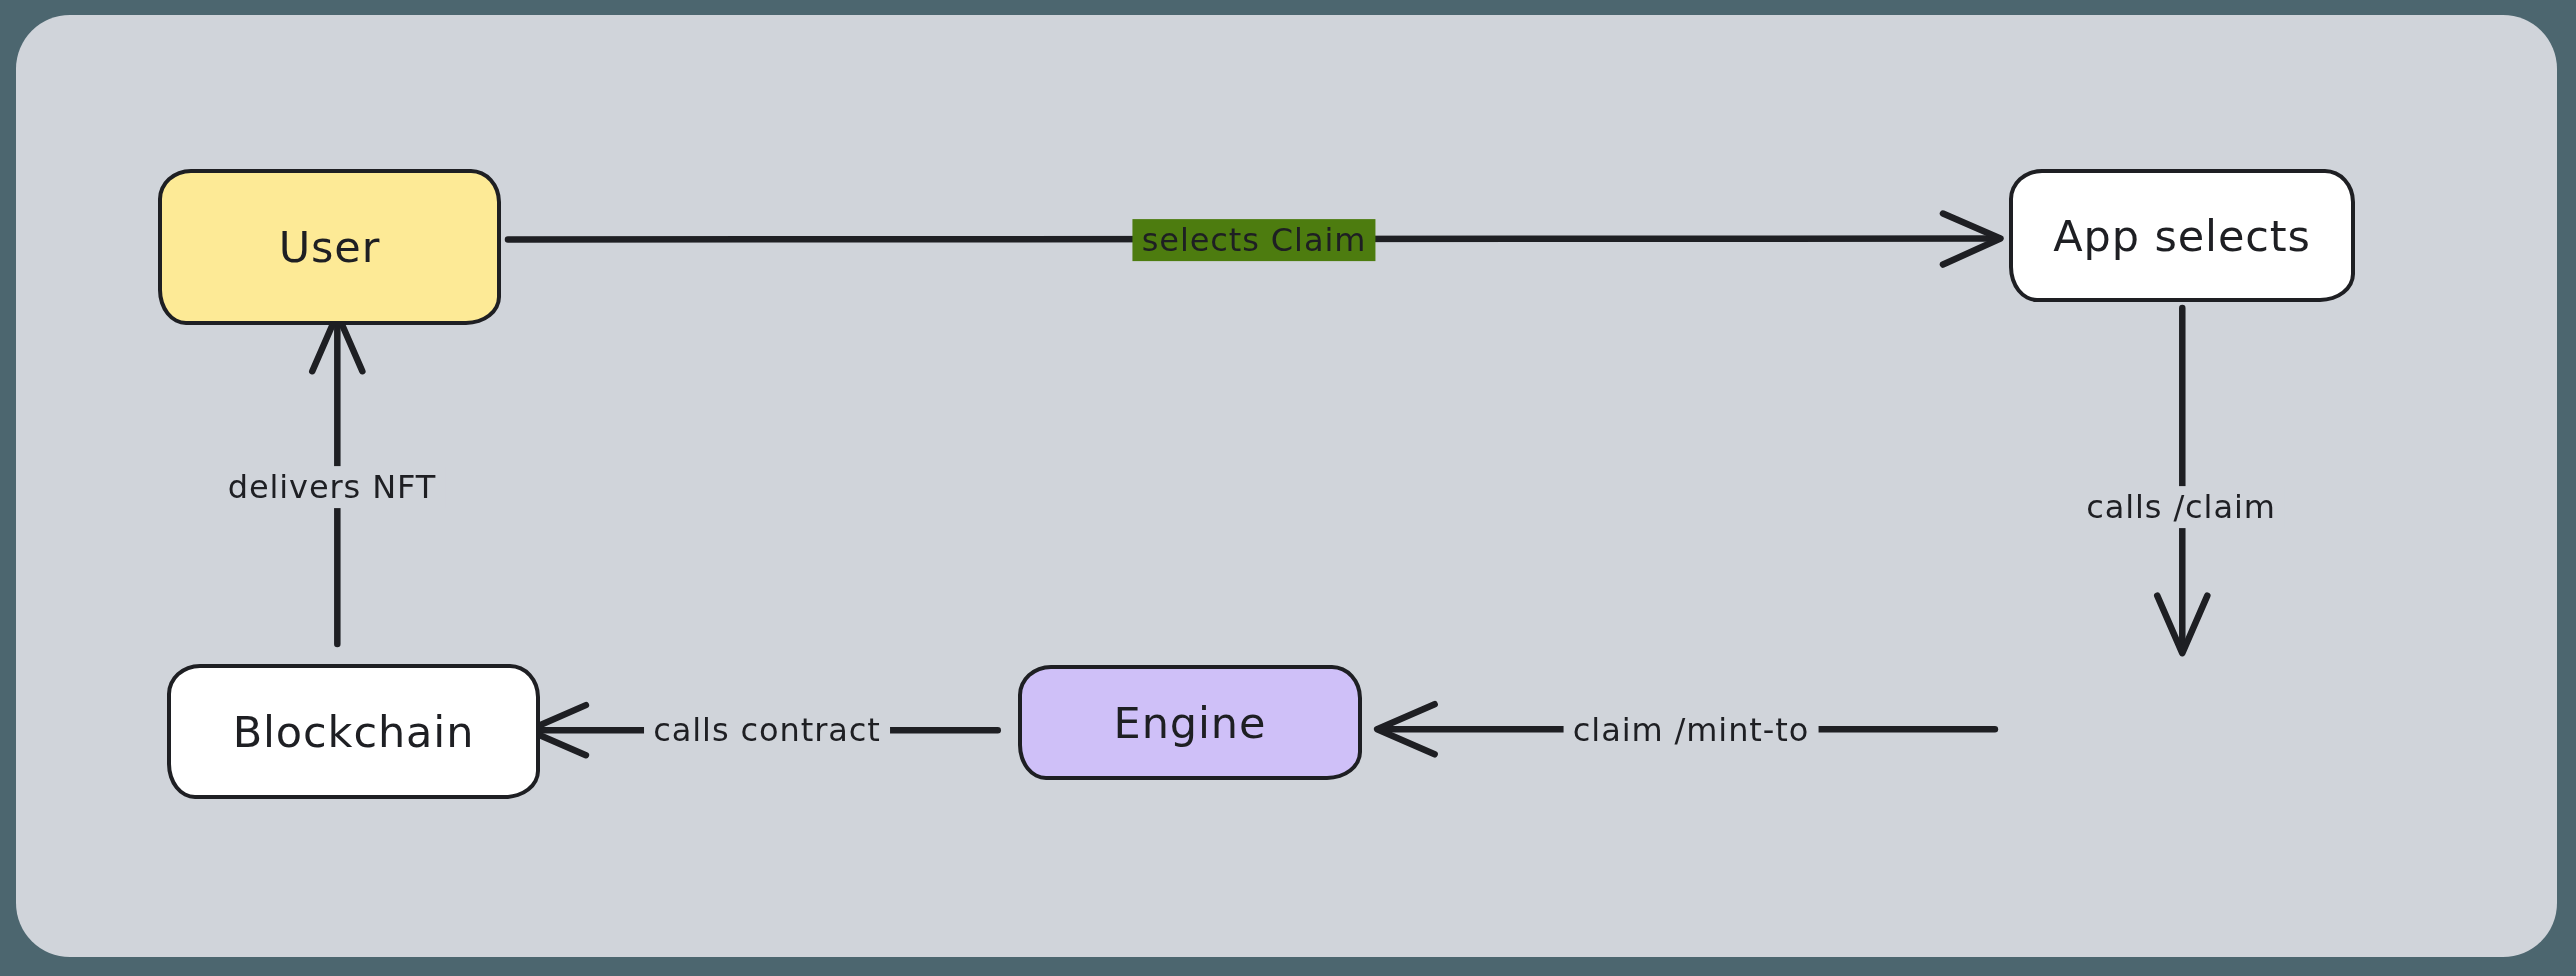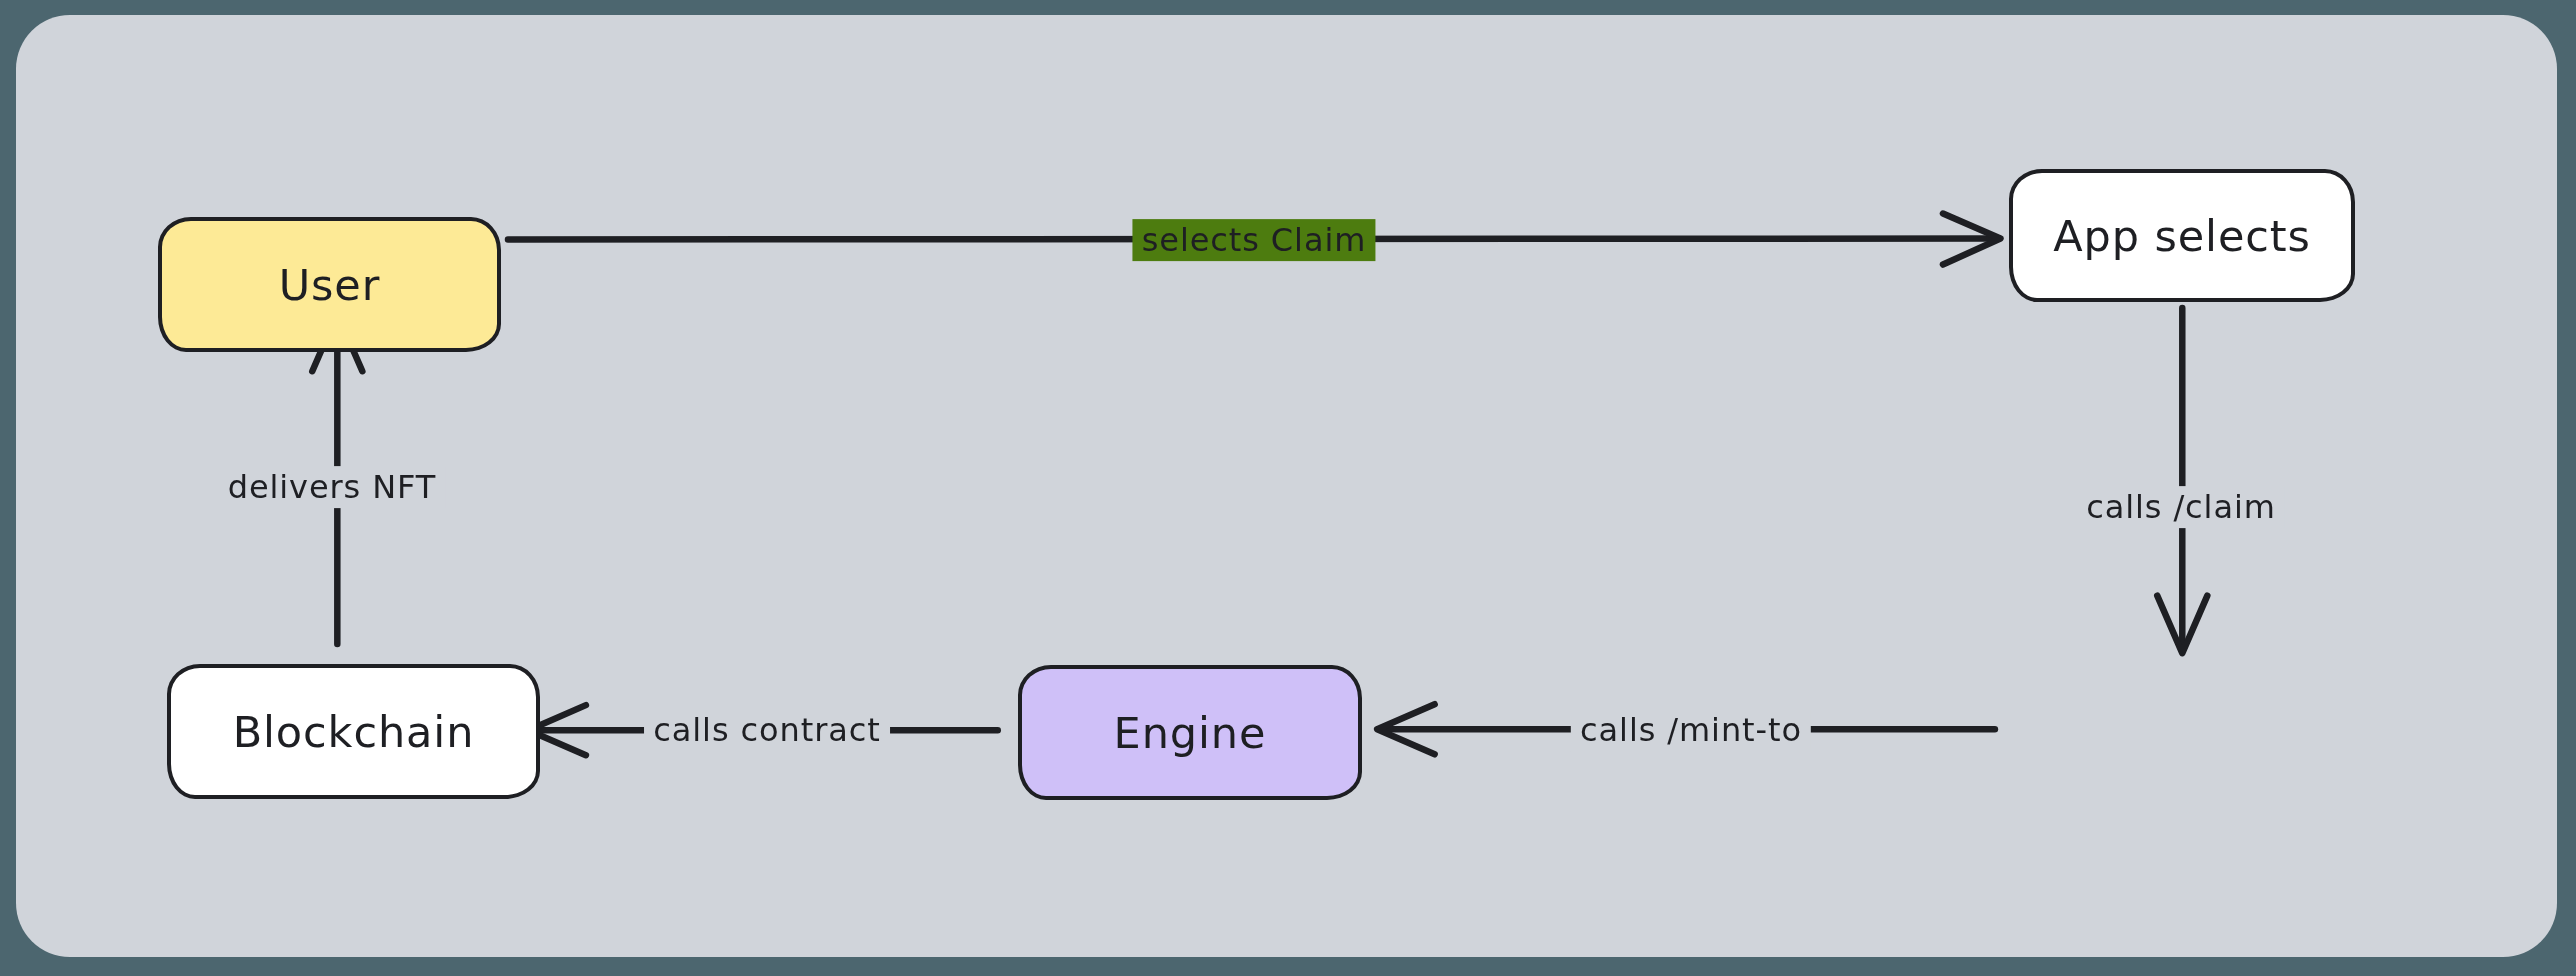--- a/index.html
+++ b/index.html
@@ -30,24 +30,24 @@
   .node {
     position: absolute;
     box-sizing: border-box;
     border: 4.6px solid #1e1f23;
     border-radius: 33px 30px 35px 28px / 30px 33px 28px 35px;
     display: flex; align-items: center; justify-content: center;
     font-size: 43px;
     letter-spacing: 0.9px;
     color: #1e1f23;
   }
-  #node-user          { left: 142px;  top: 154px; width: 343px; height: 135px; margin-top: 48px; }
+  #node-user          { left: 142px;  top: 154px; width: 343px; height: 156px; }
   #node-app-frontend  { left: 1993px; top: 154px; width: 346px; height: 133px; }
   #node-app-backend   { left: 2000px; top: 647px; width: 344px; height: 134px; }
-  #node-engine        { left: 1002px; top: 650px; width: 344px; height: 135px; }
+  #node-engine        { left: 1002px; top: 650px; width: 344px; height: 115px; }
   #node-blockchain    { left: 151px;  top: 649px; width: 373px; height: 135px; }
   .edge-label {
     position: absolute;
     transform: translate(-50%, -50%);
     font-size: 32px;
     letter-spacing: 0.9px;
     color: #1e1f23;
     padding: 1.9px 9.3px;
     white-space: nowrap;
   }
@@ -108,21 +108,21 @@
     </div>
 
     <div class="node" id="node-blockchain" style="background-color: rgb(255, 255, 255);">
       <span>Blockchain</span>
     </div>
 
     <div class="edge-label" id="edge-label-selects-claim" style="background-color: #4d7c0f;">selects Claim</div>
 
     <div class="edge-label" id="edge-label-calls-claim" style="background-color: rgb(208, 212, 218);">calls /claim</div>
 
-    <div class="edge-label" id="edge-label-calls-mint-to" style="background-color: rgb(208, 212, 218);">calls /mint-to</div>
+    <div class="edge-label" id="edge-label-calls-mint-to" style="background-color: rgb(208, 212, 218);">claim /mint-to</div>
 
     <div class="edge-label" id="edge-label-calls-contract" style="background-color: rgb(208, 212, 218);">calls contract</div>
 
     <div class="edge-label" id="edge-label-delivers-nft" style="background-color: rgb(208, 212, 218);">delivers NFT</div>
 
   </div>
 </div>
 
 
 </body></html>

